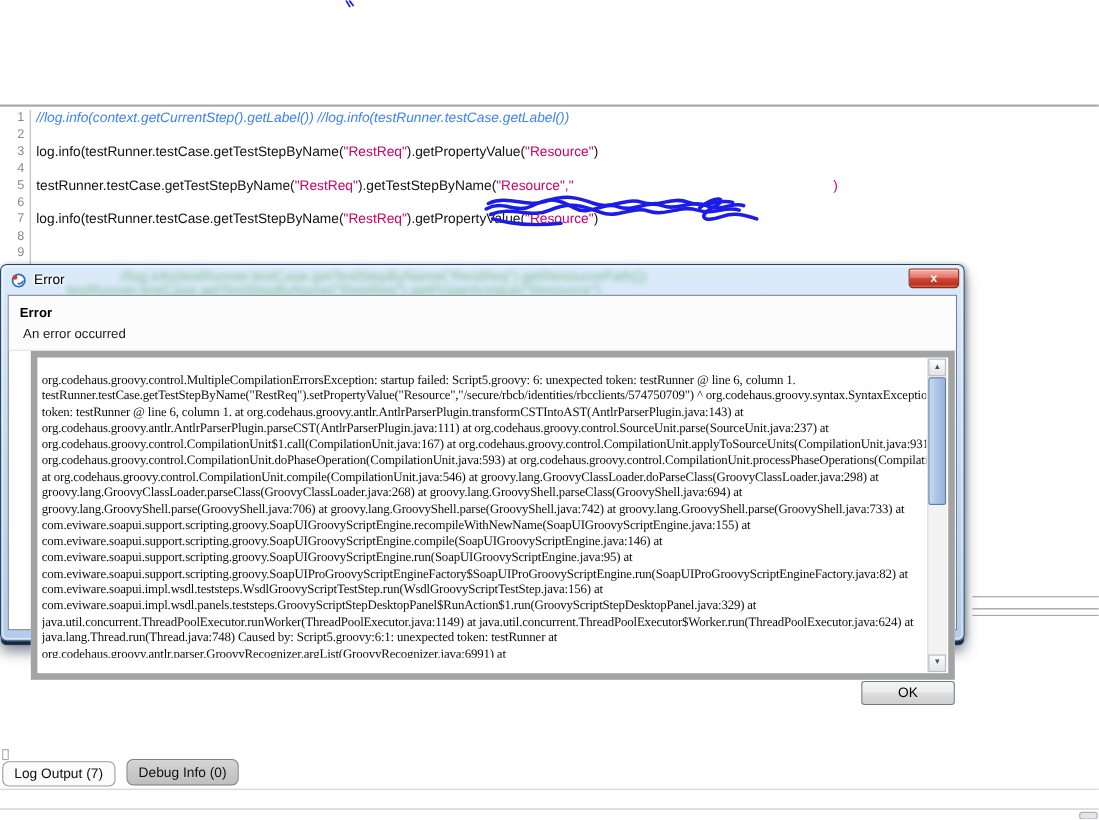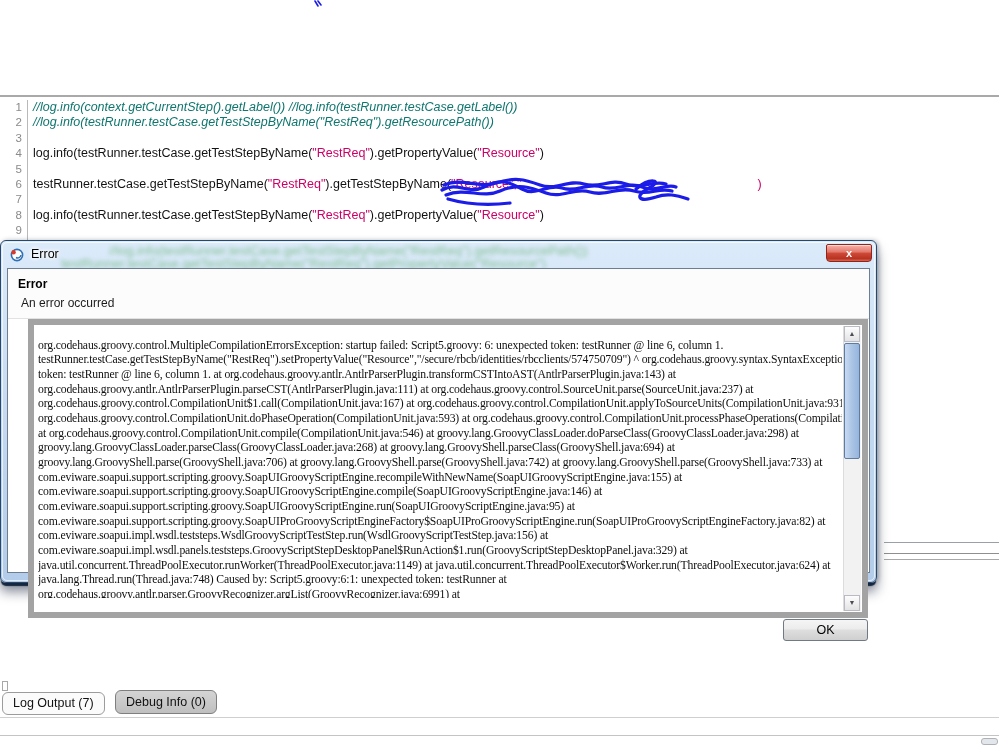--- a/index.html
+++ b/index.html
@@ -7,21 +7,21 @@
           font-family:"Liberation Sans",sans-serif;}
 
   
   .editor-top-border{position:absolute;left:0;top:95px;width:100%;height:2px;background:#a9a9a9;}
   .editor{position:absolute;left:0;top:98px;width:100%;height:140px;background:#fff;}
   .gutter{position:absolute;left:0;top:2px;width:27px;height:140px;border-right:1px solid #b9b9b9;
           text-align:right;color:#8a8a8a;font-size:11.5px;}
   .gut-num{height:15.4px;line-height:15.4px;padding-right:5px;}
   .code-lines{position:absolute;left:33px;top:2px;right:0;}
   .code-line{height:15.4px;line-height:15.4px;font-size:12.5px;white-space:pre;}
-  .seg-comment{color:#0f766e;font-style:italic;}
+  .seg-comment{color:#3b82f6;font-style:italic;}
   .seg-string{color:#cc0066;}
   .seg-code{color:#121212;}
   .seg-redacted{display:inline-block;width:236px;}
   .scribble{position:absolute;left:438px;top:175px;width:254px;height:31px;}
   .top-mark{position:absolute;left:313px;top:0;width:10px;height:7px;}
 
   
   .dialog{position:absolute;left:0;top:240px;width:877px;height:343px;}
   .aero{position:absolute;inset:0;border-radius:6px;border:1px solid #27476b;
         background:linear-gradient(180deg,#dcebfa 0%,#c9ddf3 40%,#b3cce9 100%);
@@ -100,21 +100,20 @@
         <div class="gut-num">3</div>
         <div class="gut-num">4</div>
         <div class="gut-num">5</div>
         <div class="gut-num">6</div>
         <div class="gut-num">7</div>
         <div class="gut-num">8</div>
         <div class="gut-num">9</div>
       </div>
     <div class="code-lines">
         <div class="code-line"><span class="seg-comment">//log.info(context.getCurrentStep().getLabel()) //log.info(testRunner.testCase.getLabel())</span></div>
-        <div class="code-line"><span class="seg-comment">//log.info(testRunner.testCase.getTestStepByName("RestReq").getResourcePath())</span></div>
         <div class="code-line"></div>
         <div class="code-line"><span class="seg-code">log.info(testRunner.testCase.getTestStepByName(</span><span class="seg-string">"RestReq"</span><span class="seg-code">).getPropertyValue(</span><span class="seg-string">"Resource"</span><span class="seg-code">)</span></div>
         <div class="code-line"></div>
         <div class="code-line"><span class="seg-code">testRunner.testCase.getTestStepByName(</span><span class="seg-string">"RestReq"</span><span class="seg-code">).getTestStepByName(</span><span class="seg-string">"Resource","</span><span class="seg-redacted"></span><span class="seg-string">)</span></div>
         <div class="code-line"></div>
         <div class="code-line"><span class="seg-code">log.info(testRunner.testCase.getTestStepByName(</span><span class="seg-string">"RestReq"</span><span class="seg-code">).getPropertyValue(</span><span class="seg-string">"Resource"</span><span class="seg-code">)</span></div>
         <div class="code-line"></div>
       </div>
   </div>
 

